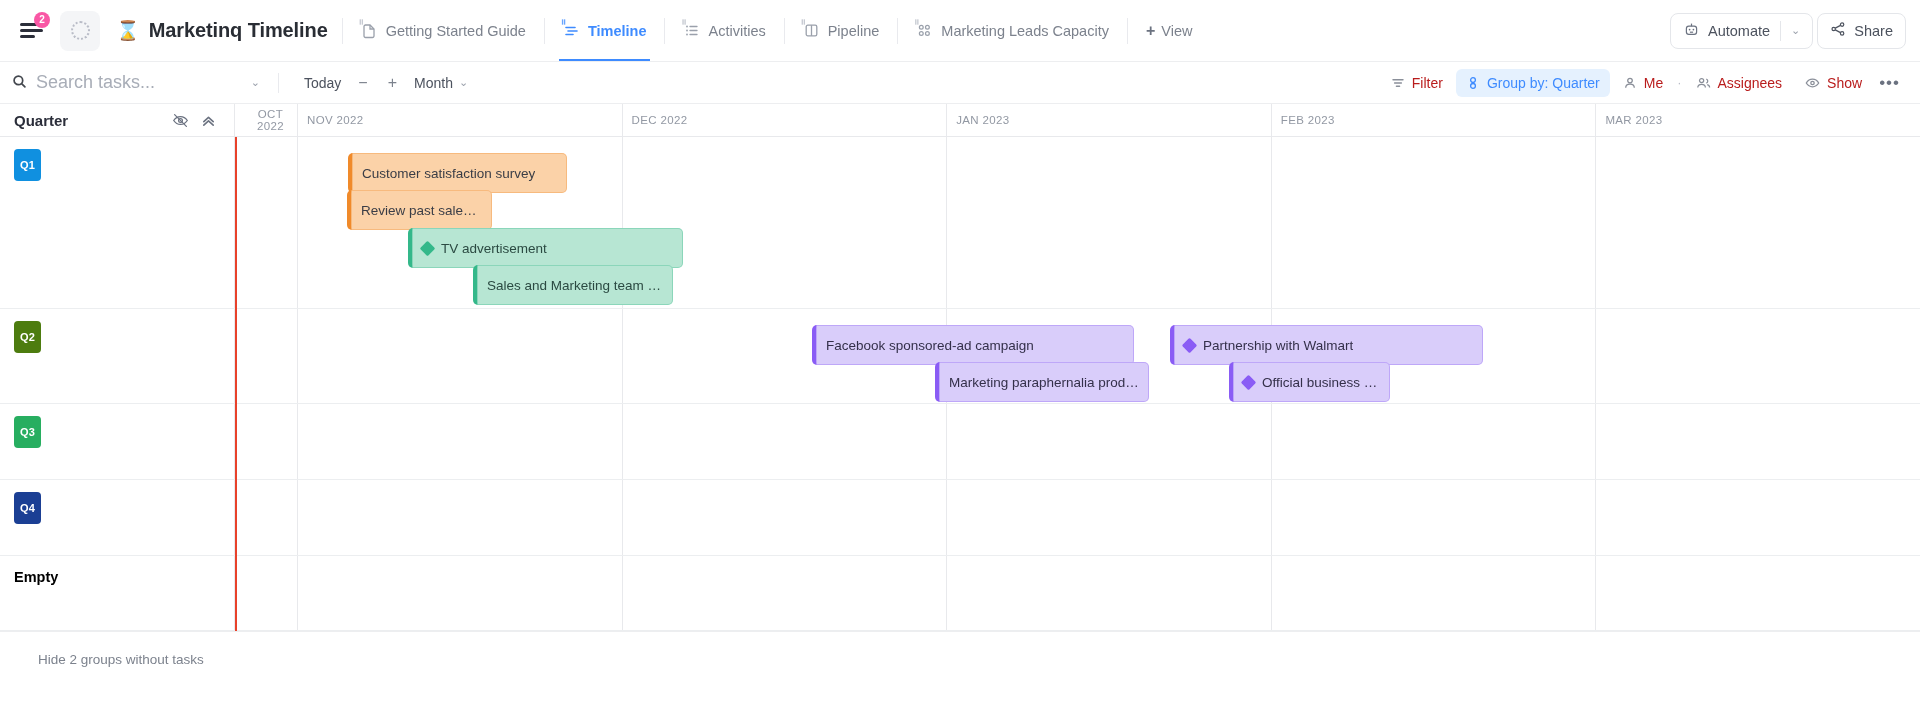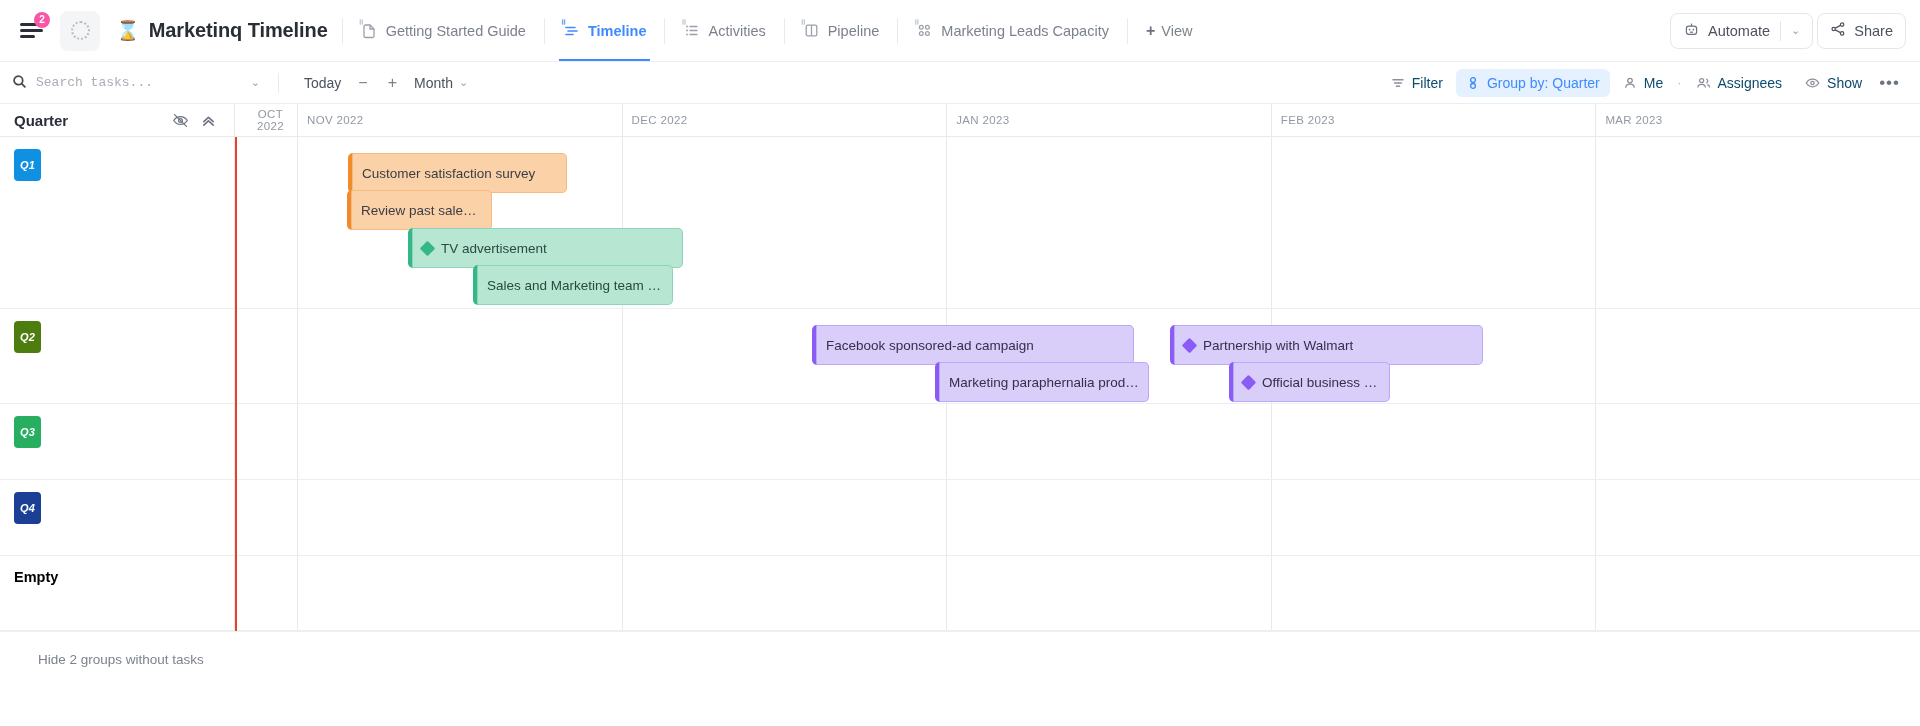--- a/index.html
+++ b/index.html
@@ -96,37 +96,37 @@
     height: 42px; min-height: 42px;
     display: flex; align-items: center;
     border-bottom: 1px solid #edeef0;
     background: #fff; padding: 0 16px 0 12px;
     font-size: 14px;
   }
   .search-box { display: flex; align-items: center; gap: 9px; width: 248px; }
   .search-ico { color: #43474e; flex: none; }
   .search-input {
     border: none; outline: none; background: transparent;
-    font-family: Liberation Mono, monospace; font-size: 13px;
+    font-family: Liberation Sans, sans-serif; font-size: 18px;
     color: #0c4a6e; width: 180px;
   }
   .search-input::placeholder { color: #a8adb7; }
   .search-chev { color: #9aa0ab; font-size: 11px; margin-left: auto; }
   .tb-sep { width: 1px; height: 20px; background: #e9eaee; margin: 0 18px; }
   .tb-item {
     display: flex; align-items: center; gap: 6px;
     color: #4c525e; cursor: pointer; padding: 0 7px; height: 28px;
     white-space: nowrap;
   }
   .tb-icon-btn { color: #7c828d; font-size: 16px; cursor: pointer; padding: 0 10px; }
   .tb-right { margin-left: auto; display: flex; align-items: center; gap: 3px; }
   .tb-chip {
     display: flex; align-items: center; gap: 7px;
     height: 28px; padding: 0 10px; border-radius: 6px;
-    color: #0c4a6e; cursor: pointer; white-space: nowrap;
+    color: #b91c1c; cursor: pointer; white-space: nowrap;
   }
   .tb-chip.active { background: #e5f1fe; color: #3e8bff; justify-content: center; }
   .tb-chip .c-ico { color: #8a8f99; display: flex; }
   .tb-chip.active .c-ico { color: #3e8bff; }
   .mid-dot { color: #b9bcc7; font-size: 13px; padding: 0 1px; }
   .ellipsis-btn { color: #6b7280; font-size: 17px; letter-spacing: 1px; cursor: pointer; padding: 0 4px; }
 
   
   .timeline { flex: 1; position: relative; background: #fff; overflow: hidden; }
 
@@ -175,21 +175,21 @@
   .row-left {
     width: 235px; min-width: 235px;
     padding: 12px 14px 0 14px;
     border-right: 1px solid #e8e9ec;
     background: #fff; position: relative; z-index: 2;
   }
   .qbadge {
     display: inline-flex; align-items: center; justify-content: center;
     min-width: 26px; height: 22px; padding: 16px 6px;
     border-radius: 4px; color: #fff;
-    font-size: 11px; font-weight: 700; letter-spacing: 0.2px; font-style: italic;
+    font-size: 11px; font-weight: 700; letter-spacing: 0.2px;
   }
   .row-left .empty-lbl { font-size: 14.5px; font-weight: 700; color: #000000; }
   .row-right { flex: 1; position: relative; }
 
   .bar {
     position: absolute; height: 40px;
     border-radius: 5px;
     display: flex; align-items: center;
     padding: 0 10px; gap: 8px;
     font-size: 13.5px; color: #2b2e3a;

